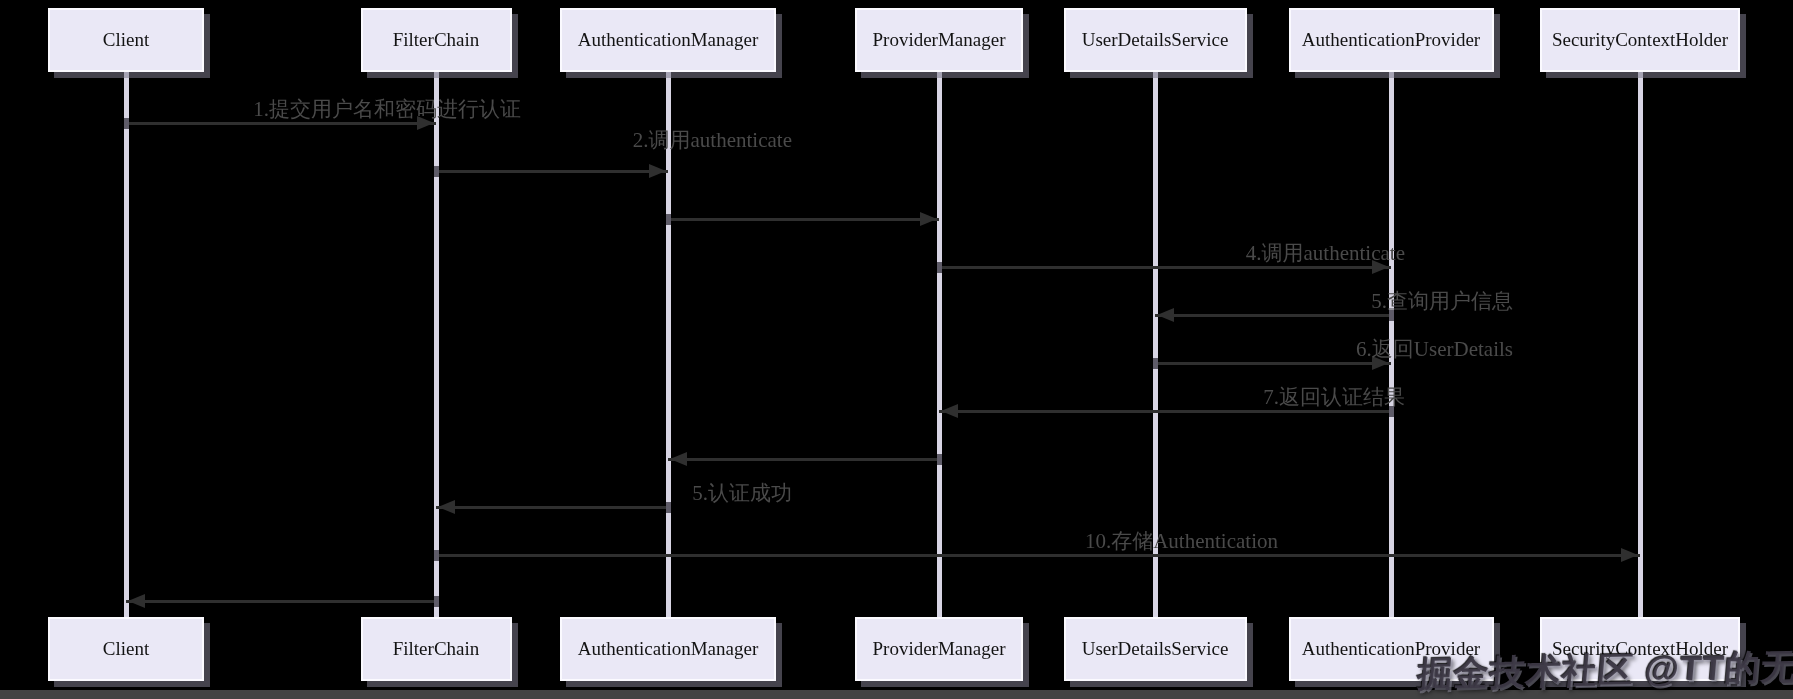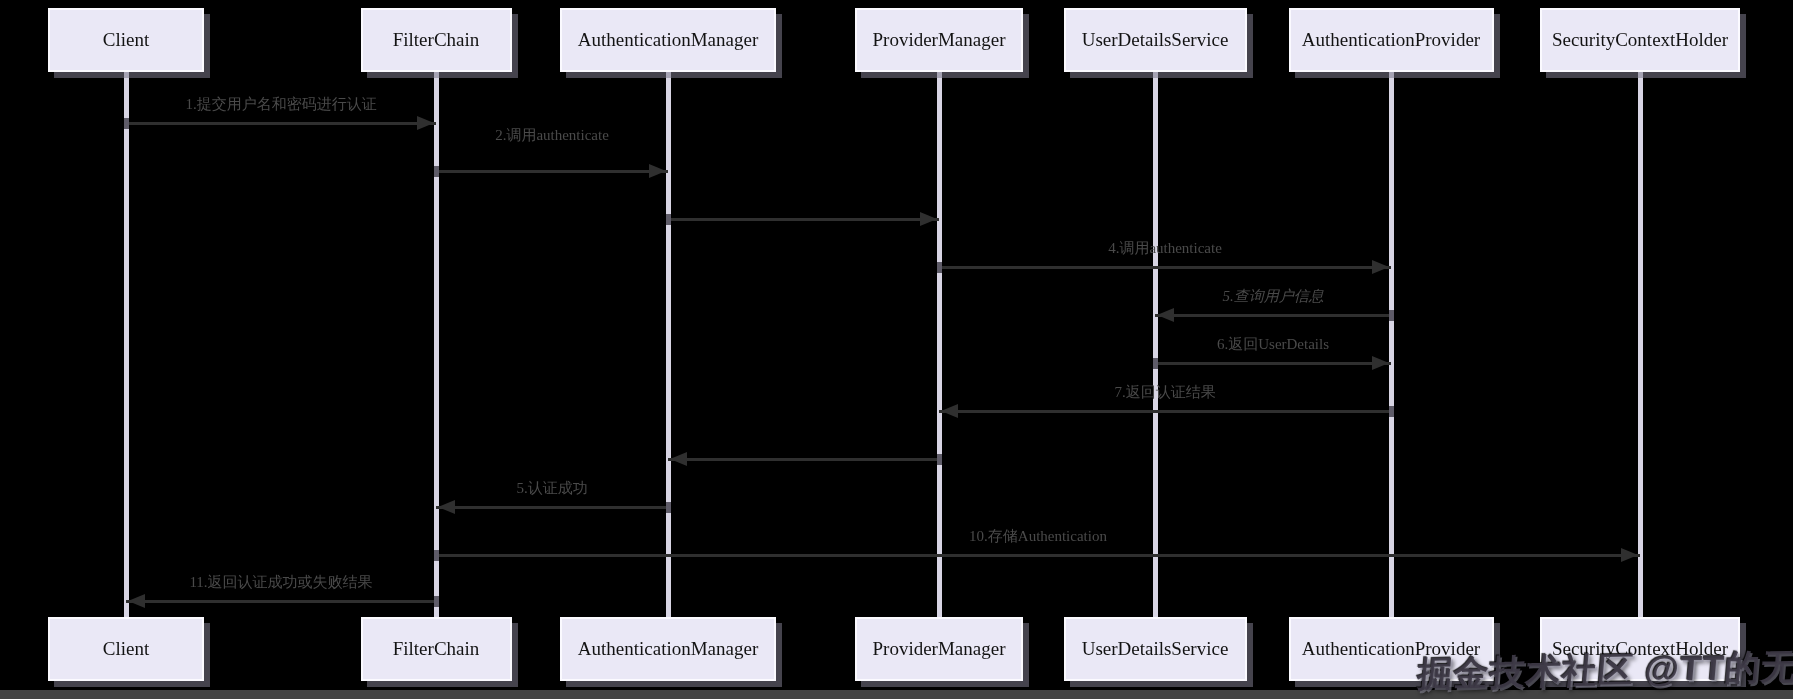--- a/index.html
+++ b/index.html
@@ -10,22 +10,22 @@
   .pbox{
     position:absolute;height:64px;background:#eae8f6;
     border:2px solid #fbfaff;box-sizing:border-box;
     box-shadow:6px 6px 0 rgba(125,122,140,.55);
     display:flex;align-items:center;justify-content:center;
     color:#131313;font-size:19px;z-index:3;white-space:nowrap;
   }
   .lifeline{position:absolute;width:5px;background:#d8d5e4;z-index:1;}
   .msg-line{position:absolute;height:3px;background:#2f2f2f;z-index:2;}
   .msg-label{
-    position:absolute;width:480px;text-align:center;color:#4a4a4a;
-    font-size:15px;z-index:2;white-space:nowrap;
+    position:absolute;width:480px;text-align:right;color:#4a4a4a;
+    font-size:21px;z-index:2;white-space:nowrap;
   }
   .arrow-head{position:absolute;width:0;height:0;z-index:2;}
   .arrow-head.right{border-top:7px solid transparent;border-bottom:7px solid transparent;border-left:17px solid #2f2f2f;}
   .arrow-head.left{border-top:7px solid transparent;border-bottom:7px solid transparent;border-right:17px solid #2f2f2f;}
   .notch{position:absolute;width:5px;height:11px;background:#5e5b68;z-index:2;}
   .bottom-bar{position:absolute;left:0;bottom:0;width:1793px;height:9px;background:#434343;z-index:4;}
   .watermark{
     position:absolute;left:1418px;top:646px;z-index:5;
     font-family:"Liberation Sans","DejaVu Sans",sans-serif;
     font-size:35px;font-weight:bold;letter-spacing:1px;
@@ -100,21 +100,21 @@
     <div class="msg-line" style="left: 668px; top: 218px; width: 271px;"></div>
     <div class="arrow-head right" style="top: 212px; left: 920px;"></div>
     <div class="notch" style="left: 666px; top: 214px;"></div>
     <div class="msg-line" style="left: 939px; top: 266px; width: 452px;"></div>
     <div class="arrow-head right" style="top: 260px; left: 1372px;"></div>
     <div class="notch" style="left: 937px; top: 262px;"></div>
     <div class="msg-label" style="left: 925px; top: 239px;">4.调用authenticate</div>
     <div class="msg-line" style="left: 1155px; top: 314px; width: 236px;"></div>
     <div class="arrow-head left" style="top: 308px; left: 1157px;"></div>
     <div class="notch" style="left: 1389px; top: 310px;"></div>
-    <div class="msg-label" style="left: 1033px; top: 287px; font-style: italic;">5.查询用户信息</div>
+    <div class="msg-label" style="left: 1033px; top: 287px;">5.查询用户信息</div>
     <div class="msg-line" style="left: 1155px; top: 362px; width: 236px;"></div>
     <div class="arrow-head right" style="top: 356px; left: 1372px;"></div>
     <div class="notch" style="left: 1153px; top: 358px;"></div>
     <div class="msg-label" style="left: 1033px; top: 335px;">6.返回UserDetails</div>
     <div class="msg-line" style="left: 939px; top: 410px; width: 452px;"></div>
     <div class="arrow-head left" style="top: 404px; left: 941px;"></div>
     <div class="notch" style="left: 1389px; top: 406px;"></div>
     <div class="msg-label" style="left: 925px; top: 383px;">7.返回认证结果</div>
     <div class="msg-line" style="left: 668px; top: 458px; width: 271px;"></div>
     <div class="arrow-head left" style="top: 452px; left: 670px;"></div>
@@ -123,14 +123,13 @@
     <div class="arrow-head left" style="top: 500px; left: 438px;"></div>
     <div class="notch" style="left: 666px; top: 502px;"></div>
     <div class="msg-label" style="left: 312px; top: 479px;">5.认证成功</div>
     <div class="msg-line" style="left: 436px; top: 554px; width: 1204px;"></div>
     <div class="arrow-head right" style="top: 548px; left: 1621px;"></div>
     <div class="notch" style="left: 434px; top: 550px;"></div>
     <div class="msg-label" style="left: 798px; top: 527px;">10.存储Authentication</div>
     <div class="msg-line" style="left: 126px; top: 600px; width: 310px;"></div>
     <div class="arrow-head left" style="top: 594px; left: 128px;"></div>
     <div class="notch" style="left: 434px; top: 596px;"></div>
-    <div class="msg-label" style="left: 41px; top: 573px;">11.返回认证成功或失败结果</div>
   </div>
 
 </body></html>

